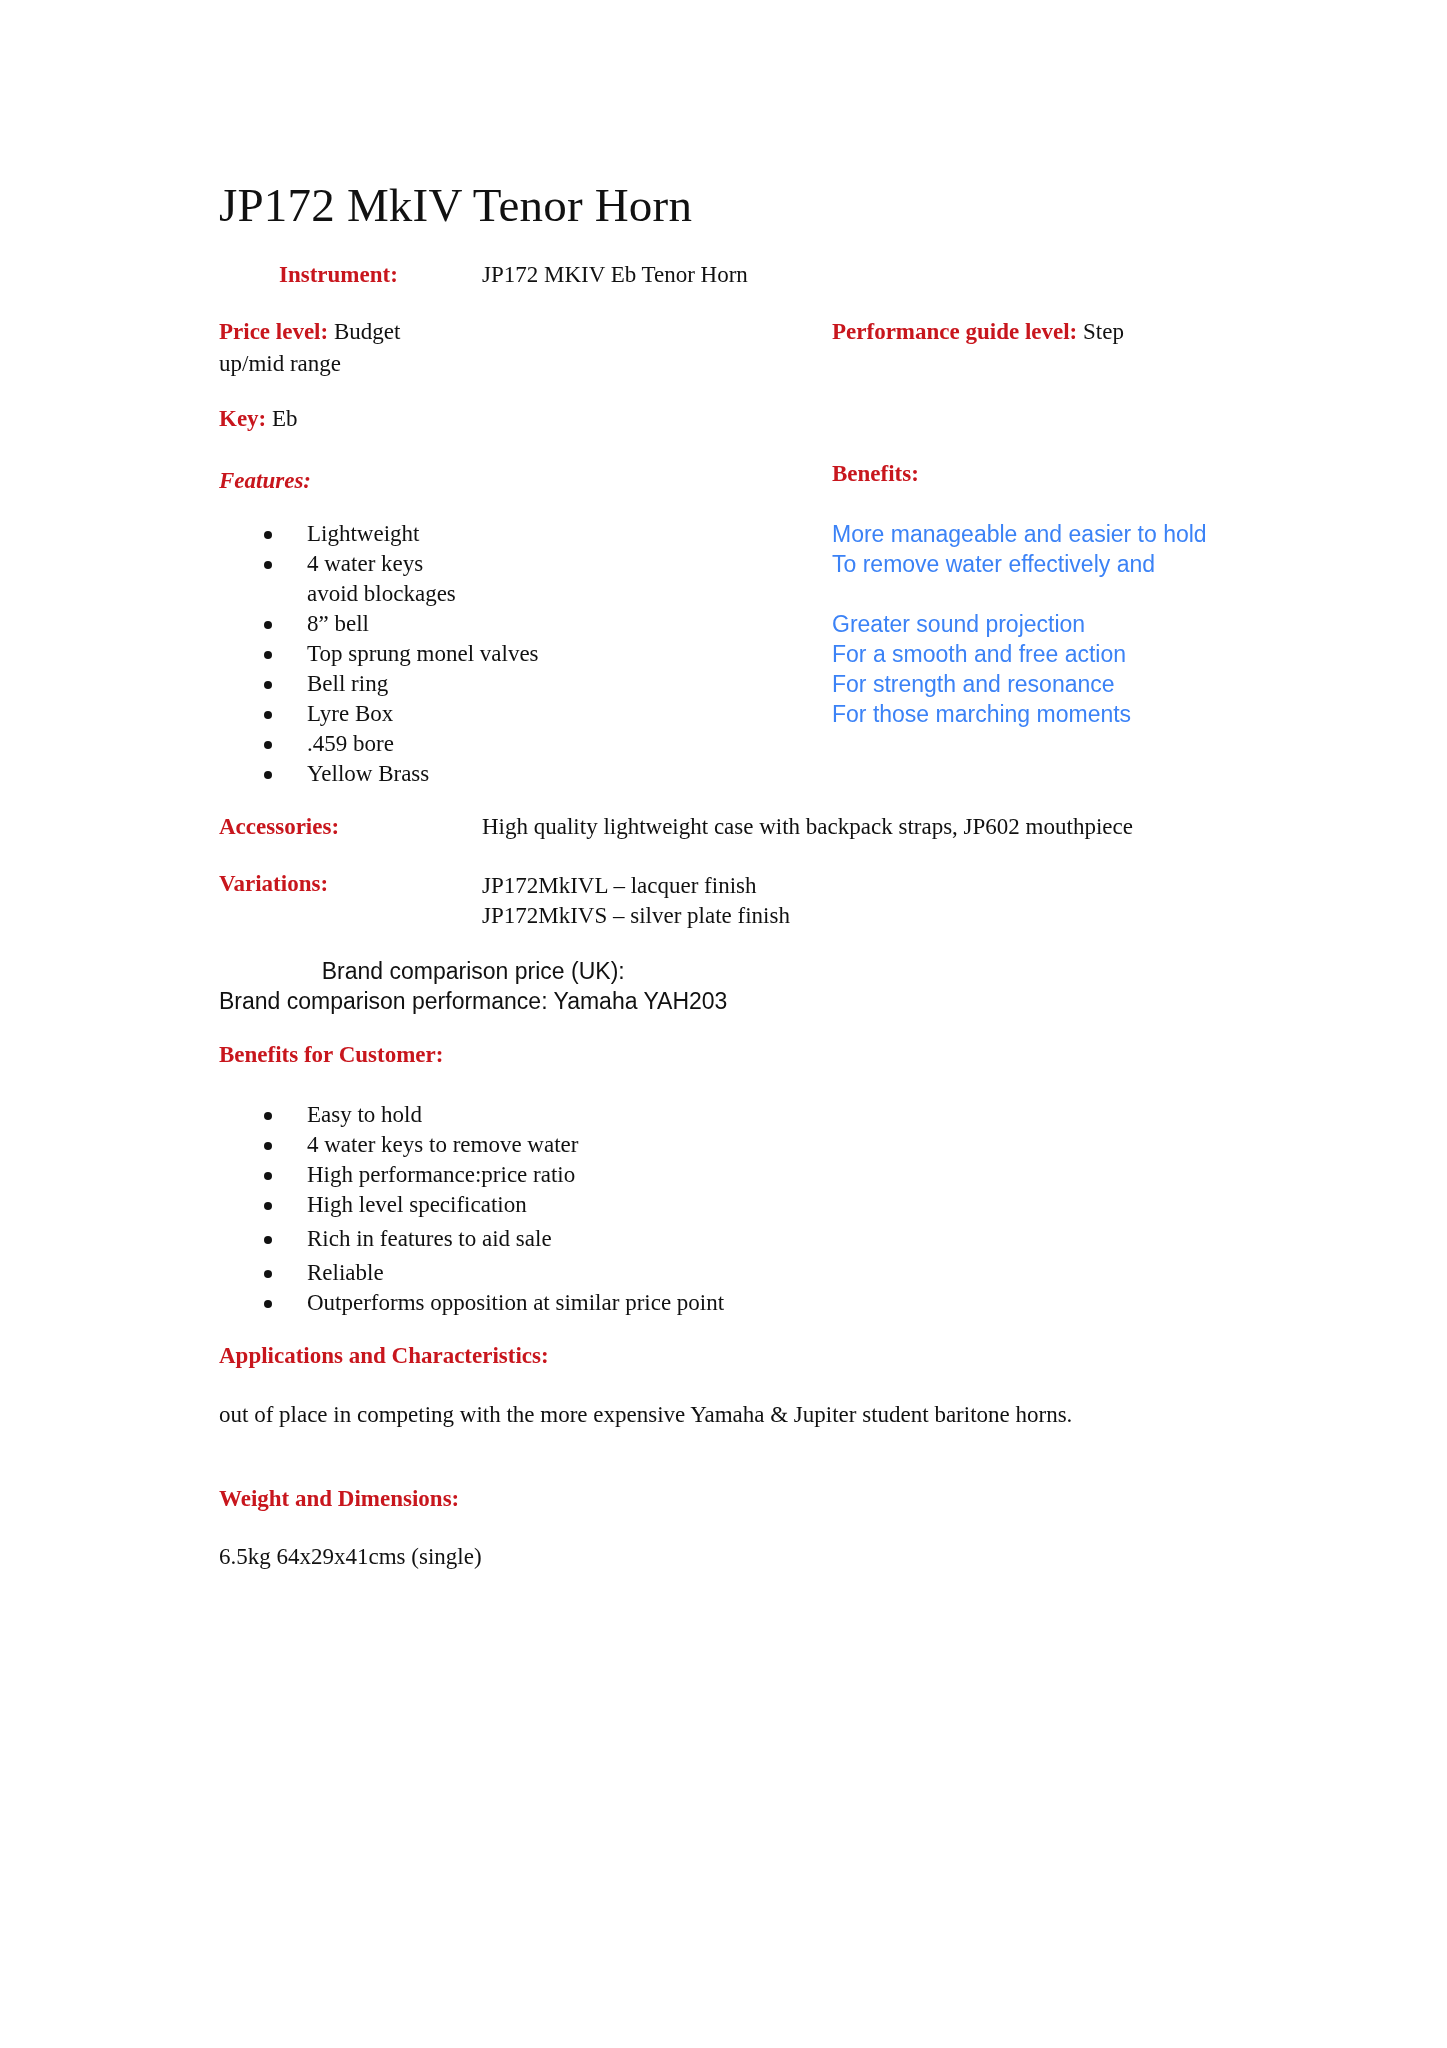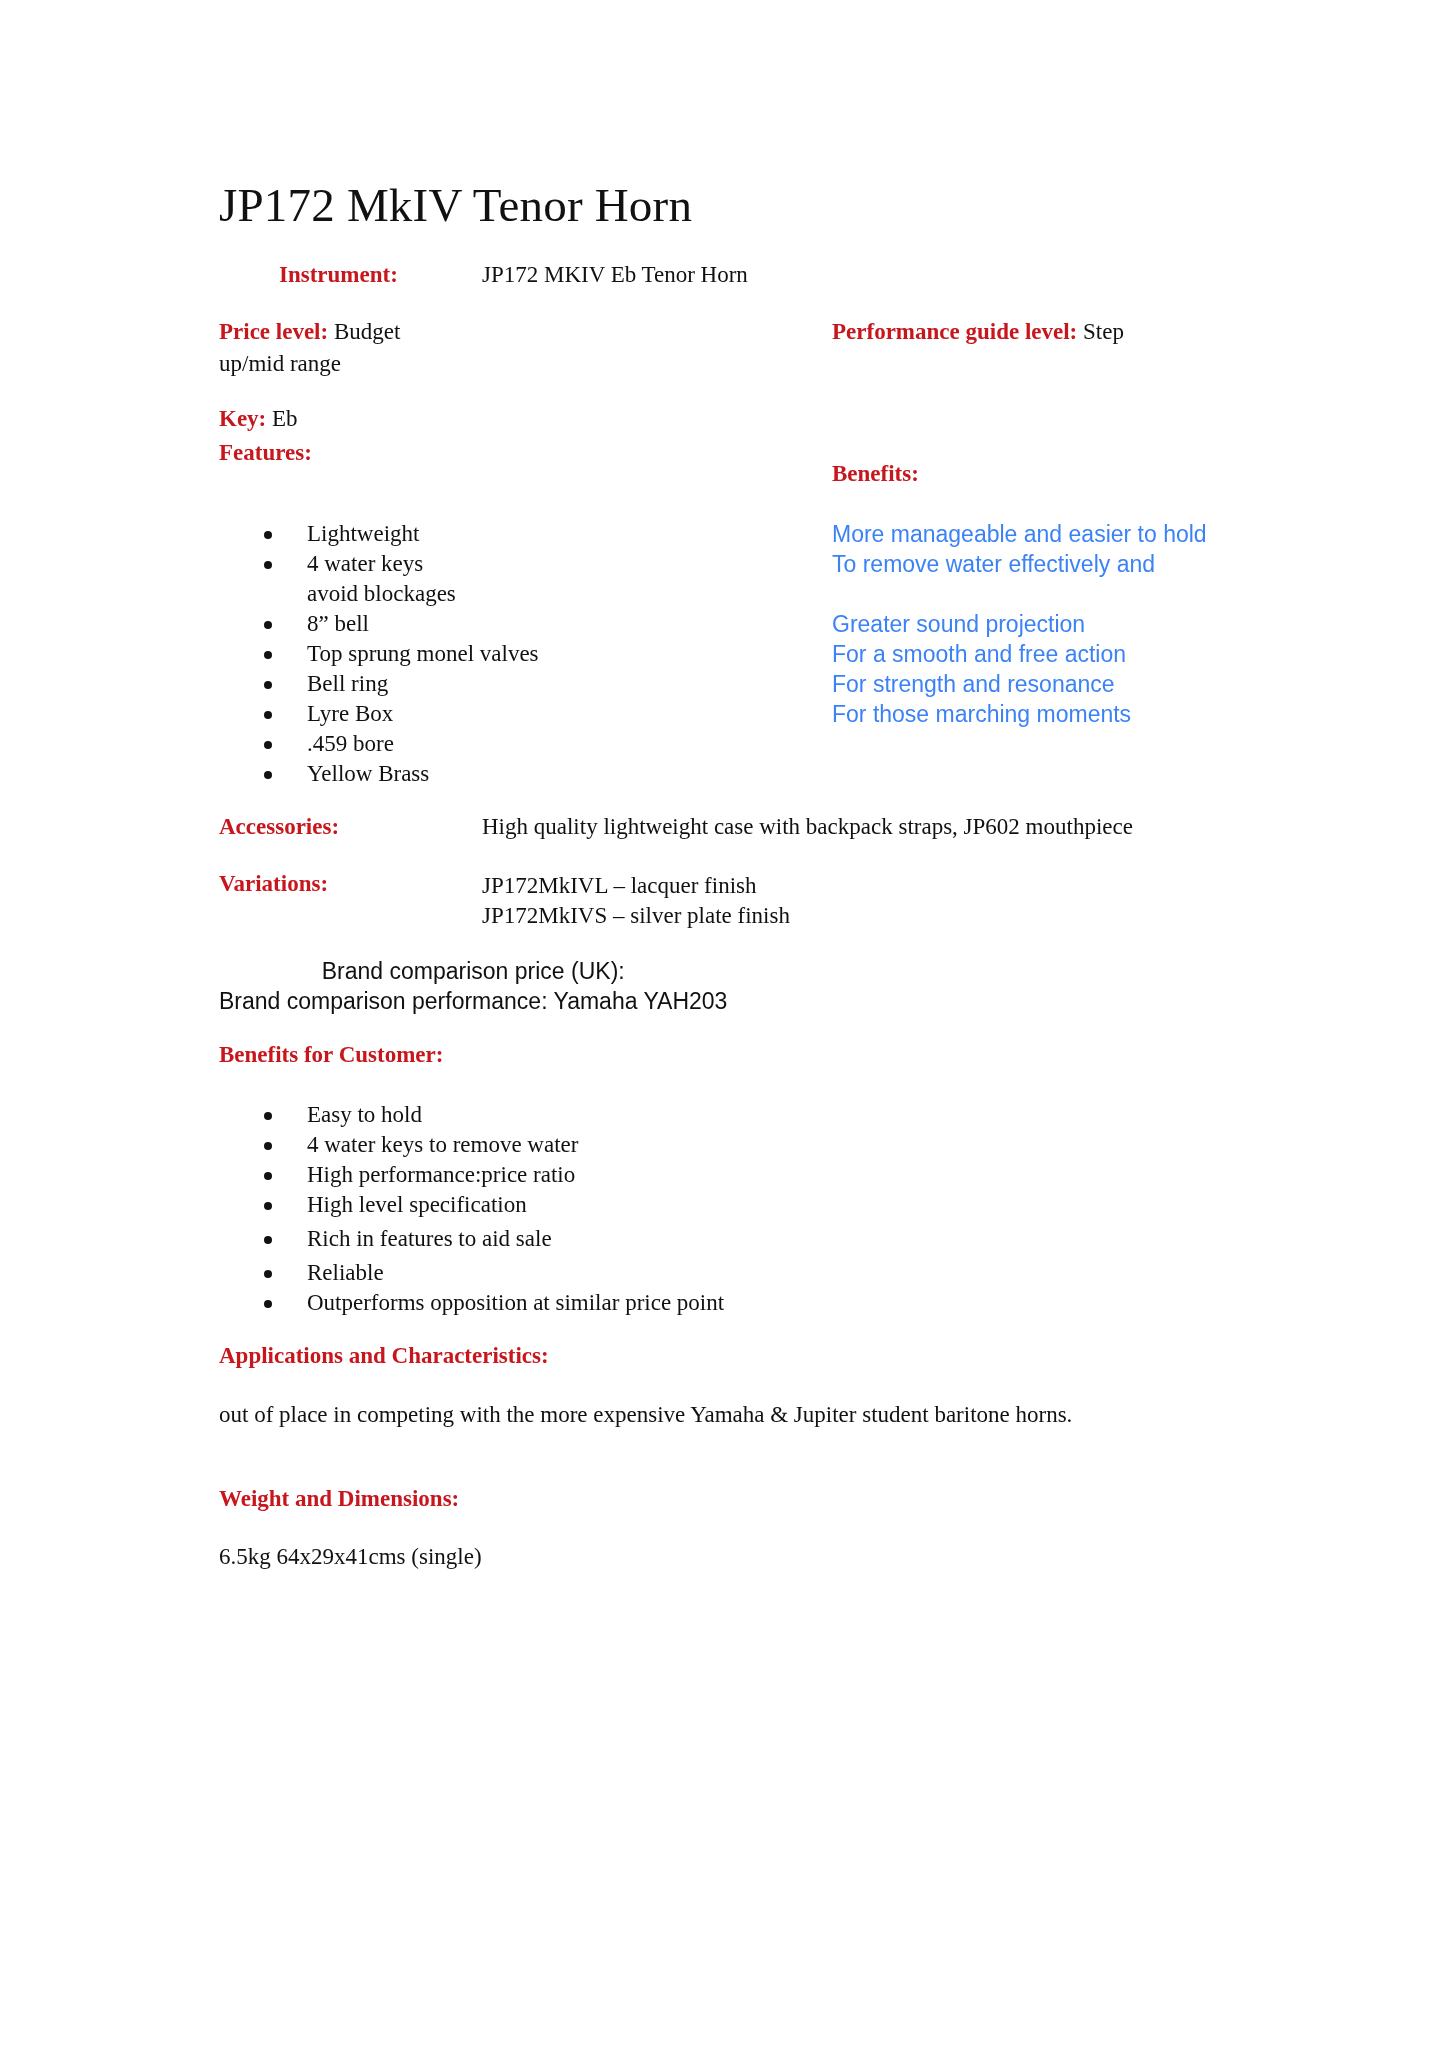--- a/index.html
+++ b/index.html
@@ -95,21 +95,21 @@
   </div>
 
   <div class="abs line" style="left:832px; top:317px;">
     <span class="label">Performance guide level:</span><span class="body-text"> Step</span>
   </div>
 
   <div class="abs line" style="left:219px; top:404px;">
     <span class="label">Key:</span><span class="body-text"> Eb</span>
   </div>
 
-  <div class="abs label" style="left:219px; top:440px;">Features:</div>
+  <div class="abs label" style="left:219px; top:468px;font-style:italic;">Features:</div>
   <div class="abs label" style="left:832px; top:461px;">Benefits:</div>
 
   <div class="abs" style="left:219px; top:519px; width:520px;">
     <ul class="bullets">
       <li><span class="dot"></span><span>Lightweight</span></li>
       <li><span class="dot"></span><span>4 water keys</span></li>
       <li><span>avoid blockages</span></li>
       <li><span class="dot"></span><span>8” bell</span></li>
       <li><span class="dot"></span><span>Top sprung monel valves</span></li>
       <li><span class="dot"></span><span>Bell ring</span></li>

